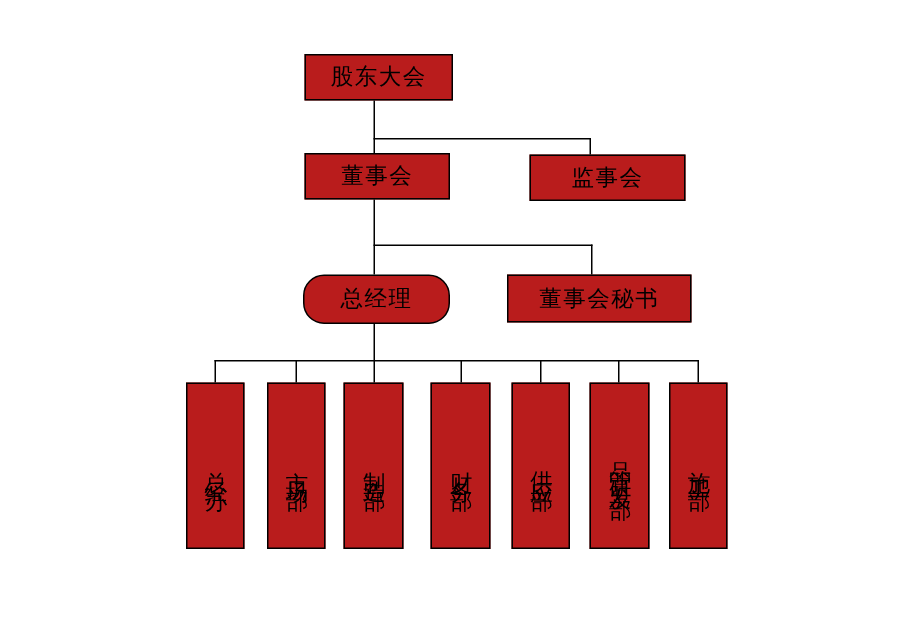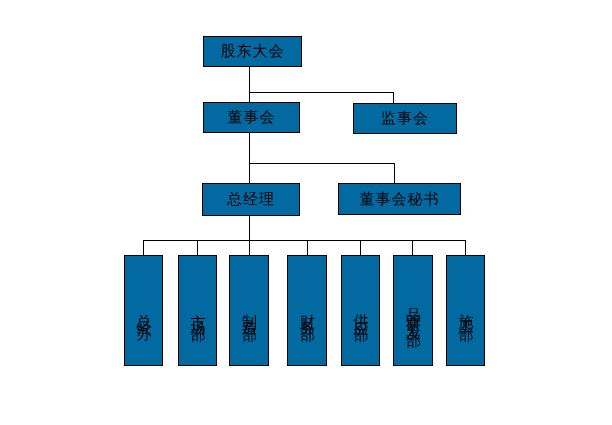--- a/index.html
+++ b/index.html
@@ -13,21 +13,21 @@
     height: 425px;
     background: #ffffff;
     font-family: "DejaVu Sans", "Liberation Sans", sans-serif;
     color: #000000;
     overflow: hidden;
   }
   .node {
     position: absolute;
     box-sizing: border-box;
     border: 1px solid #000000;
-    background: #0369a1;
+    background: #b91c1c;
     display: flex;
     align-items: center;
     justify-content: center;
     font-size: 15px;
     line-height: 1;
   }
   .node .hlabel {
     letter-spacing: 1px;
     white-space: nowrap;
   }
@@ -51,21 +51,21 @@
     <span class="hlabel">股东大会</span>
   </div>
 
   <div class="node" style="left:353px; top:103px; width:104px; height:31px;">
     <span class="hlabel">监事会</span>
   </div>
   <div class="node" style="left:203px; top:102px; width:97px; height:31px;">
     <span class="hlabel">董事会</span>
   </div>
 
-  <div class="node" style="left:202px; top:183px; width:98px; height:33px;">
+  <div class="node" style="left:202px; top:183px; width:98px; height:33px;border-radius:14px;">
     <span class="hlabel">总经理</span>
   </div>
   <div class="node" style="left:338px; top:183px; width:123px; height:32px;">
     <span class="hlabel">董事会秘书</span>
   </div>
 
   <div class="node" style="left:124px; top:255px; width:39px; height:111px;">
     <span class="vlabel">总经办</span>
   </div>
   <div class="node" style="left:178px; top:255px; width:39px; height:111px;">

